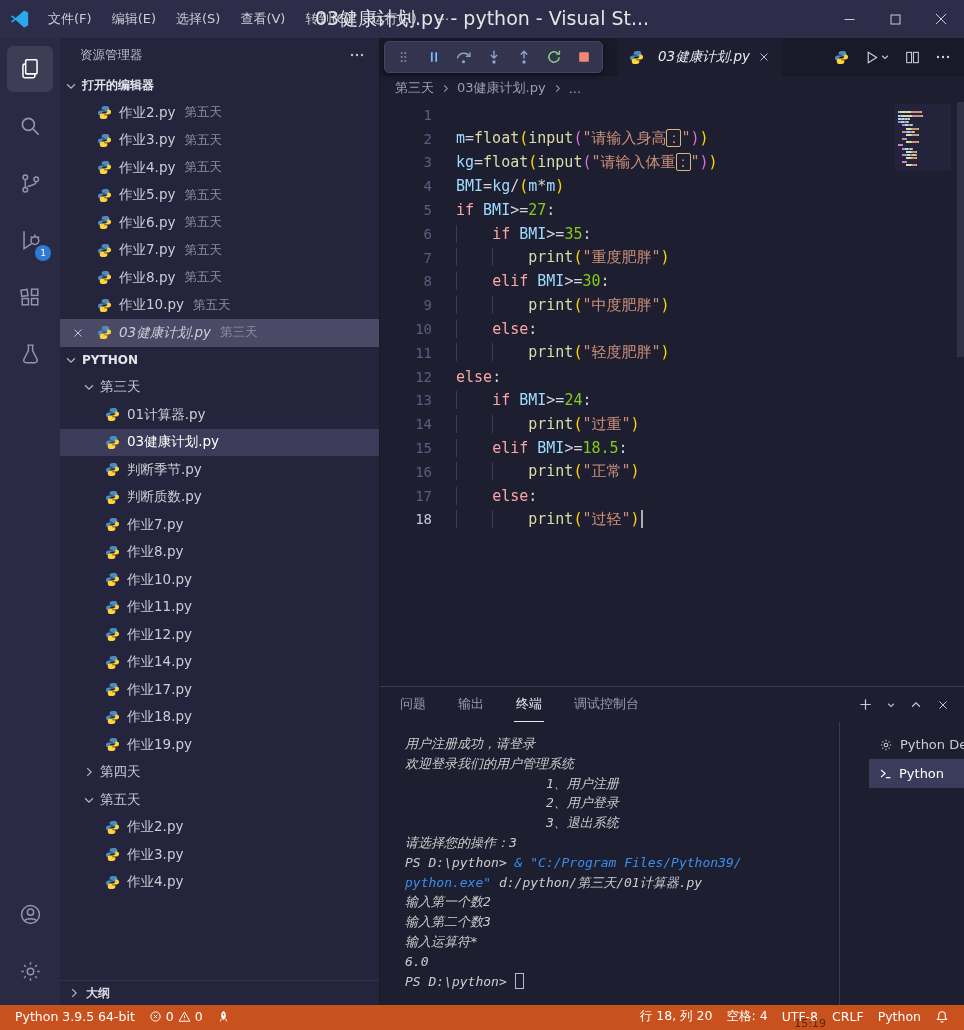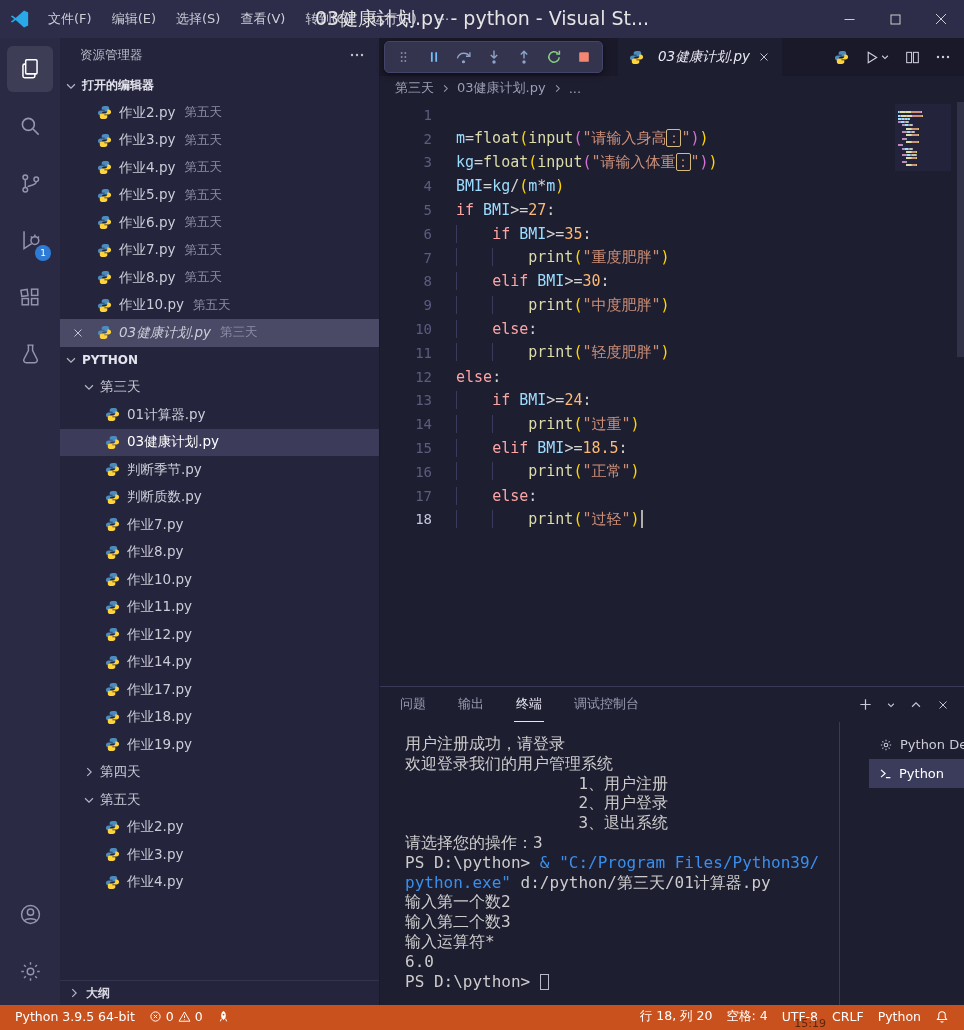--- a/index.html
+++ b/index.html
@@ -52,36 +52,36 @@
 .breadcrumbs{height:24px;display:flex;align-items:center;padding-left:15px;gap:6px;color:#9D9DB5;font-size:13px;flex:none;}
 .crumb{white-space:nowrap;}
 
 .code-area{flex:1;position:relative;overflow:hidden;font-family:"DejaVu Sans Mono",monospace;font-size:15px;}
 .code-lines{padding-top:3px;}
 .code-line{display:flex;height:23.8px;align-items:center;}
 .line-num{width:52px;text-align:right;color:#5C5C80;font-size:14px;flex:none;}
 .code-line.active .line-num{color:#C6C6DD;}
 .line-content{padding-left:24px;white-space:pre;color:#D4D4D4;}
 .tk-v{color:#9CDCFE}.tk-o{color:#D4D4D4}.tk-f{color:#DCDCAA}.tk-k{color:#fca5a5}
-.tk-s{color:#CE9178}.tk-n{color:#fdba74}.tk-p1{color:#FFD700}.tk-p2{color:#DA70D6}
+.tk-s{color:#CE9178}.tk-n{color:#84cc16}.tk-p1{color:#FFD700}.tk-p2{color:#DA70D6}
 .tk-ind{box-shadow:inset 1px 0 0 #3A3A5E;}
 .tk-sbox{outline:1px solid #D7BA7D;outline-offset:-1px;border-radius:2px;}
 .caret{display:inline-block;width:2px;height:18px;background:#AEAFAD;vertical-align:-4px;margin-left:1px;}
 .minimap{position:absolute;top:4px;right:13px;width:56px;padding:4px 3px;background:#23233B;}
 .mm-line{height:2px;margin-bottom:1.3px;display:flex;}
 .mm-seg{height:2px;flex:none;}
 .vscroll{position:absolute;top:2px;right:0;width:7px;height:255px;background:rgba(140,140,170,0.18);}
 
 .panel{height:319px;border-top:1px solid #3A3A58;display:flex;flex-direction:column;flex:none;}
 .panel-tabs{height:35px;display:flex;align-items:center;padding-left:18px;gap:28px;color:#9A9AB2;font-size:13px;flex:none;}
 .panel-tab{height:100%;display:flex;align-items:center;border-bottom:1px solid transparent;padding:0 2px;}
 .panel-tab.active{color:#E8E8F4;border-bottom-color:#E7E7E7;}
 .panel-actions{margin-left:auto;display:flex;align-items:center;gap:13px;padding-right:14px;color:#C8C8D8;}
 .panel-body{flex:1;display:flex;min-height:0;}
-.terminal{flex:1;padding:12px 0 0 25px;font-family:"DejaVu Sans Mono",monospace;font-size:16px;line-height:19.8px;color:#CCCCCC;white-space:pre;overflow:hidden;}
+.terminal{flex:1;padding:12px 0 0 25px;font-family:"DejaVu Sans Mono",monospace;font-size:13px;line-height:19.8px;color:#CCCCCC;white-space:pre;overflow:hidden;font-style:italic;}
 .t-cmd{color:#3B8EEA;}
 .t-cursor{display:inline-block;width:9px;height:16px;border:1px solid #B9B9C9;vertical-align:-3px;}
 .terminal-side{width:125px;border-left:1px solid #3A3A58;padding-top:8px;font-size:13px;flex:none;padding-left:29px;}
 .ts-row{height:29px;display:flex;align-items:center;gap:7px;padding-left:10px;color:#CCCCD8;white-space:nowrap;overflow:hidden;}
 .ts-row.selected{background:#3B3B5C;color:#FFFFFF;}
 
 .statusbar{height:25px;background:#C8511D;display:flex;align-items:flex-start;color:#FFFFFF;font-size:12.5px;position:relative;padding:2px 8px 0 8px;}
 .sb-item{display:flex;align-items:center;gap:4px;padding:0 7px;height:19px;white-space:nowrap;}
 .sb-right{margin-left:auto;display:flex;}
 .sb-clock{position:absolute;right:138px;bottom:0;font-size:11px;color:rgba(0,0,0,0.55);}

